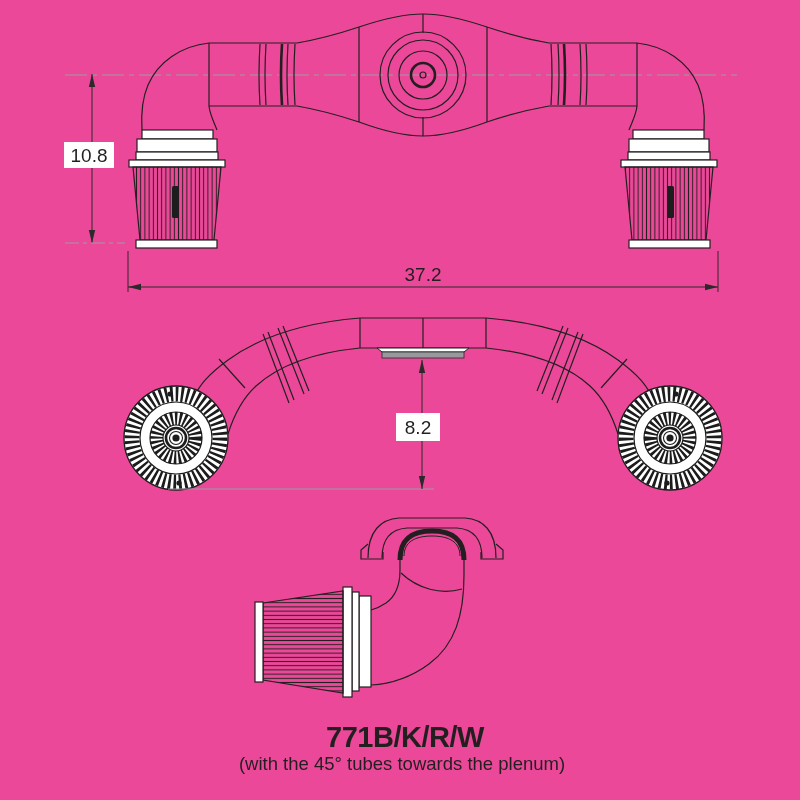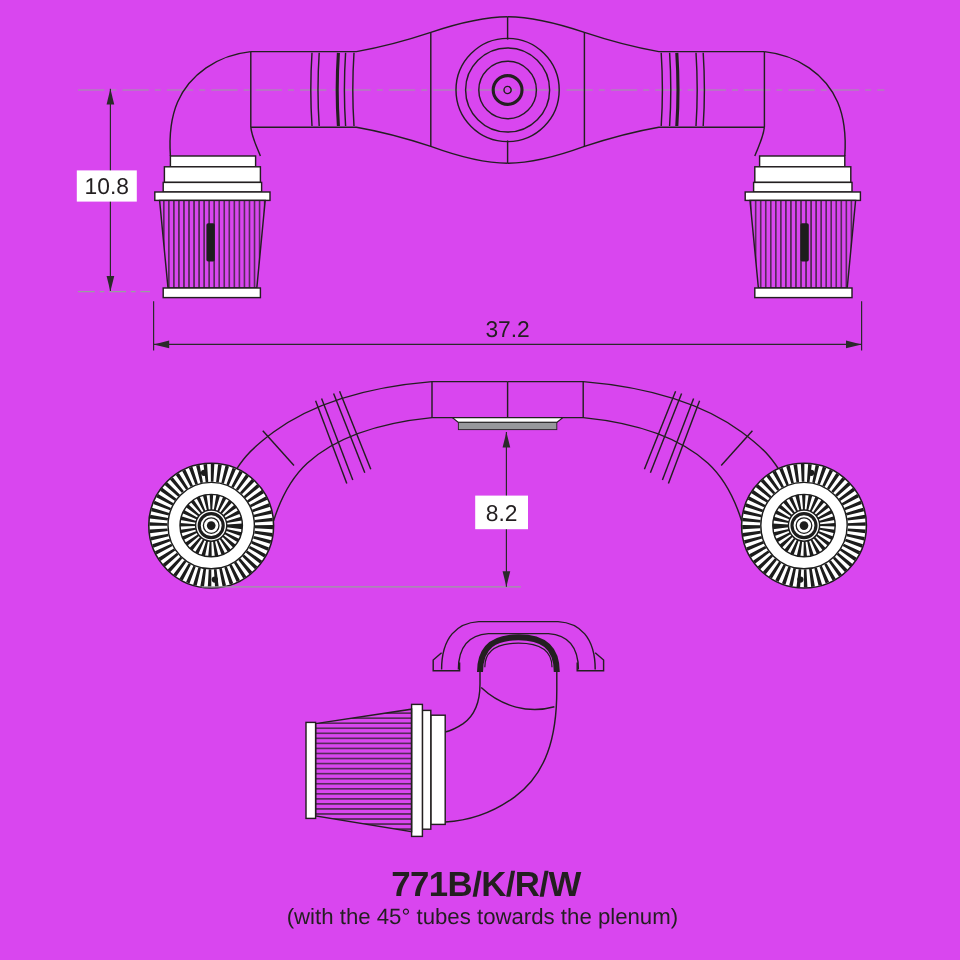--- a/index.html
+++ b/index.html
@@ -1,16 +1,16 @@
 <!DOCTYPE html>
 <html><head>
 <meta charset="utf-8">
 <style>
   html,body{margin:0;padding:0;background:#ffffff;}
-  .page{width:800px;height:800px;background:#d946ef;position:relative;overflow:hidden;
+  .page{width:800px;height:800px;background:#ec4899;position:relative;overflow:hidden;
         font-family:"Liberation Sans", sans-serif;}
   svg{display:block;}
   text{fill:#231f20;font-family:"Liberation Sans", sans-serif;}
   .dimtxt{font-size:19px;}
   .title{font-size:29px;font-weight:bold;letter-spacing:-0.5px;}
   .subtitle{font-size:18.5px;}
 </style>
 </head>
 <body>
 

